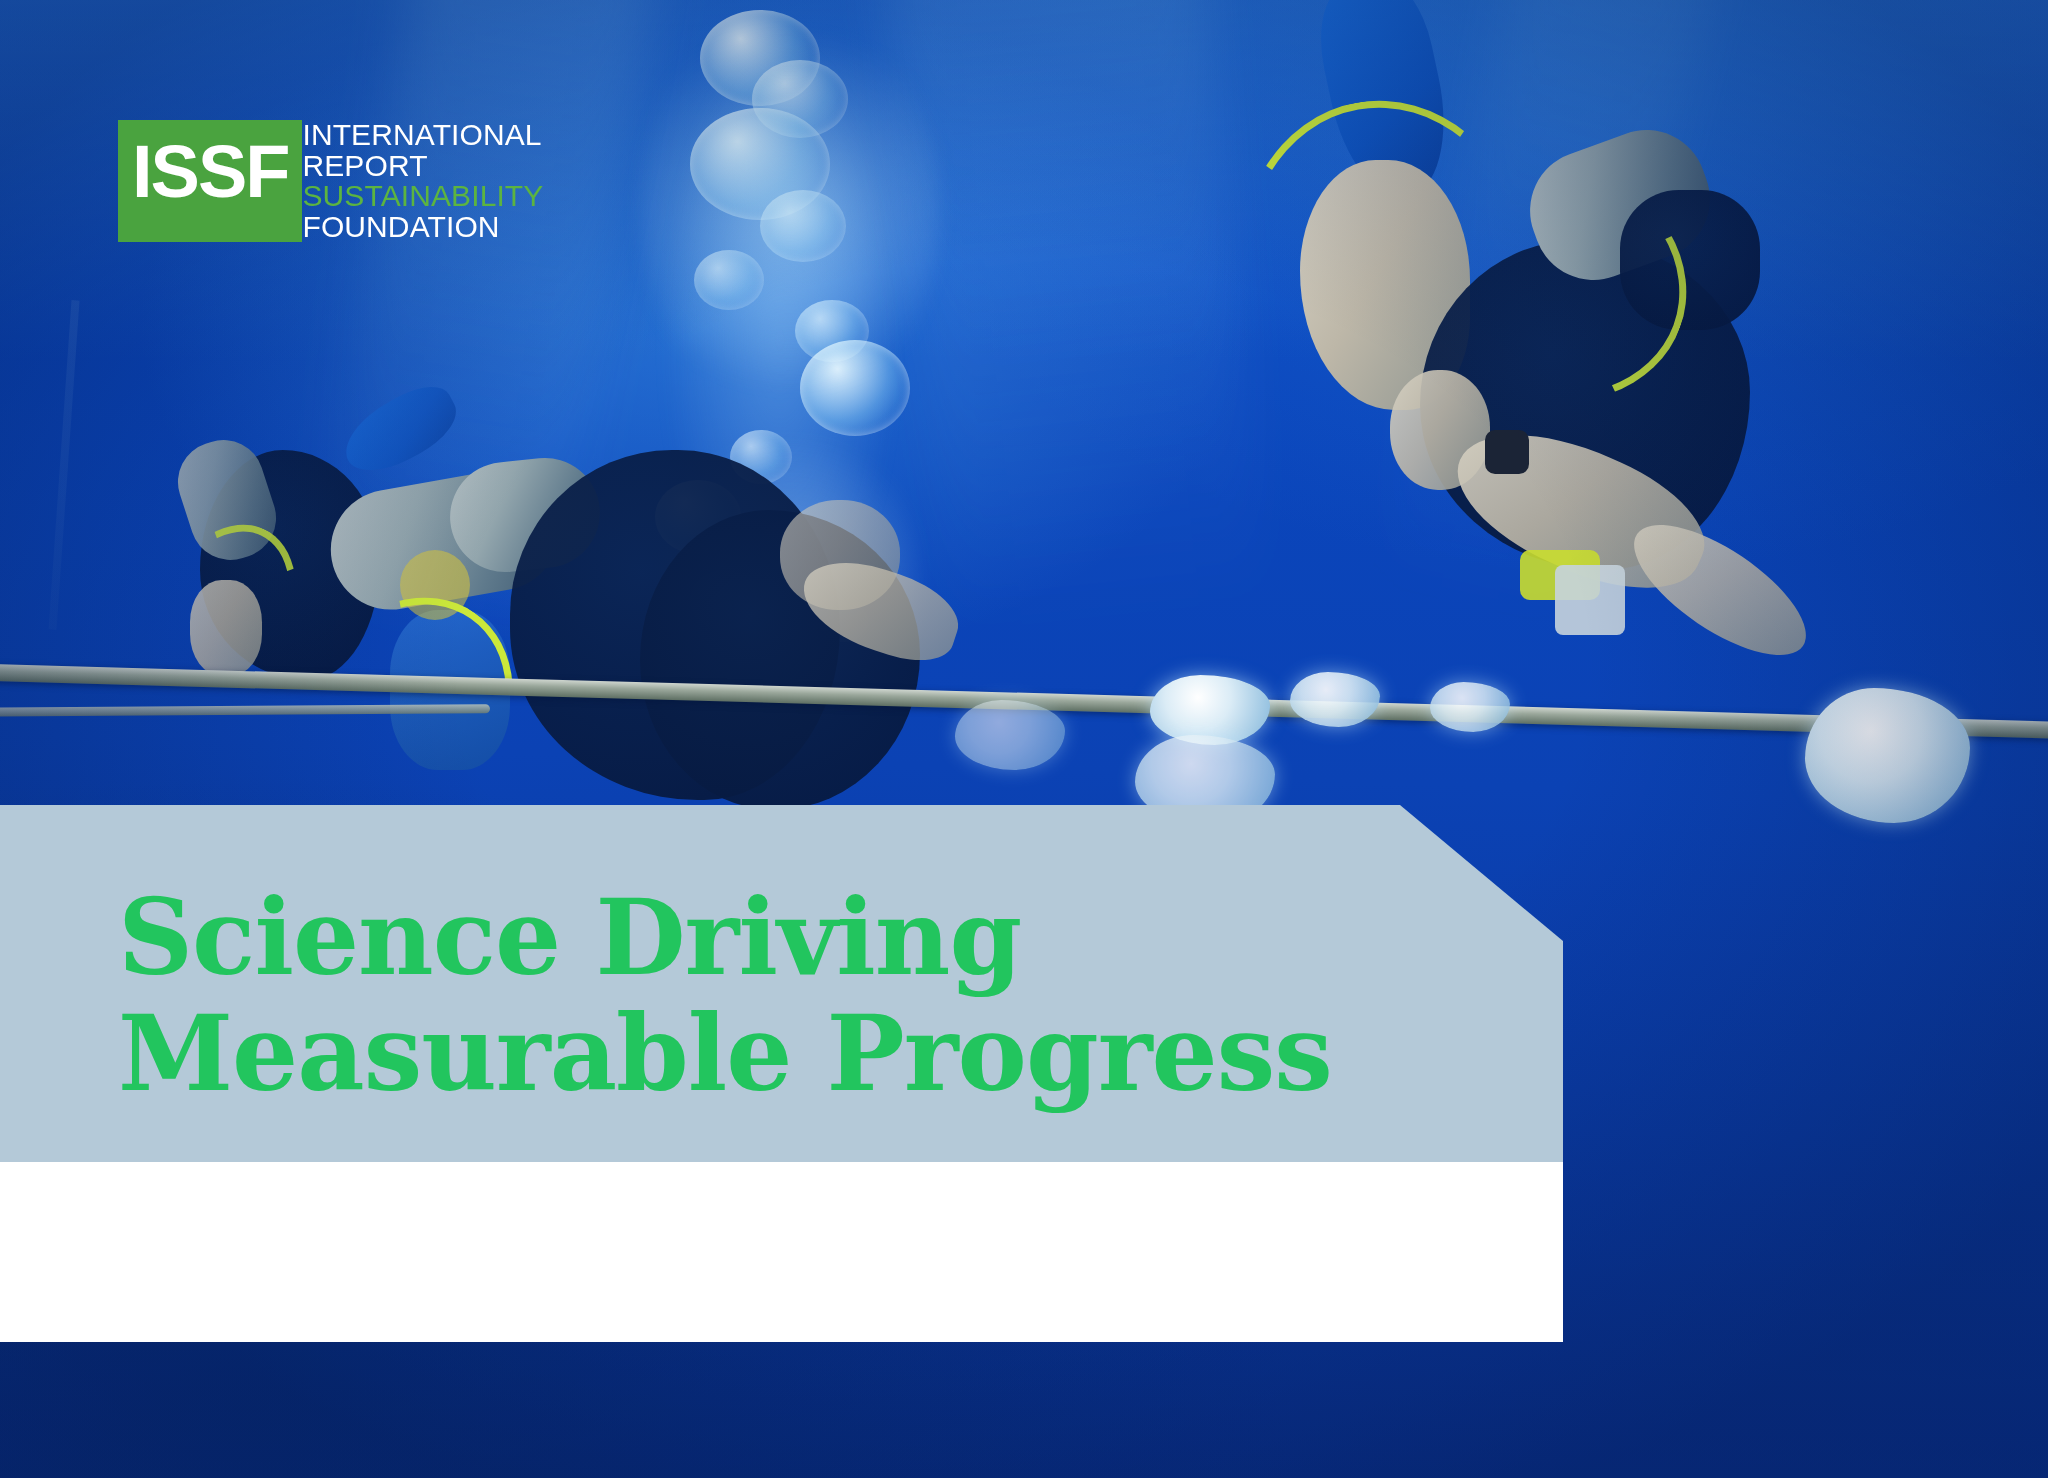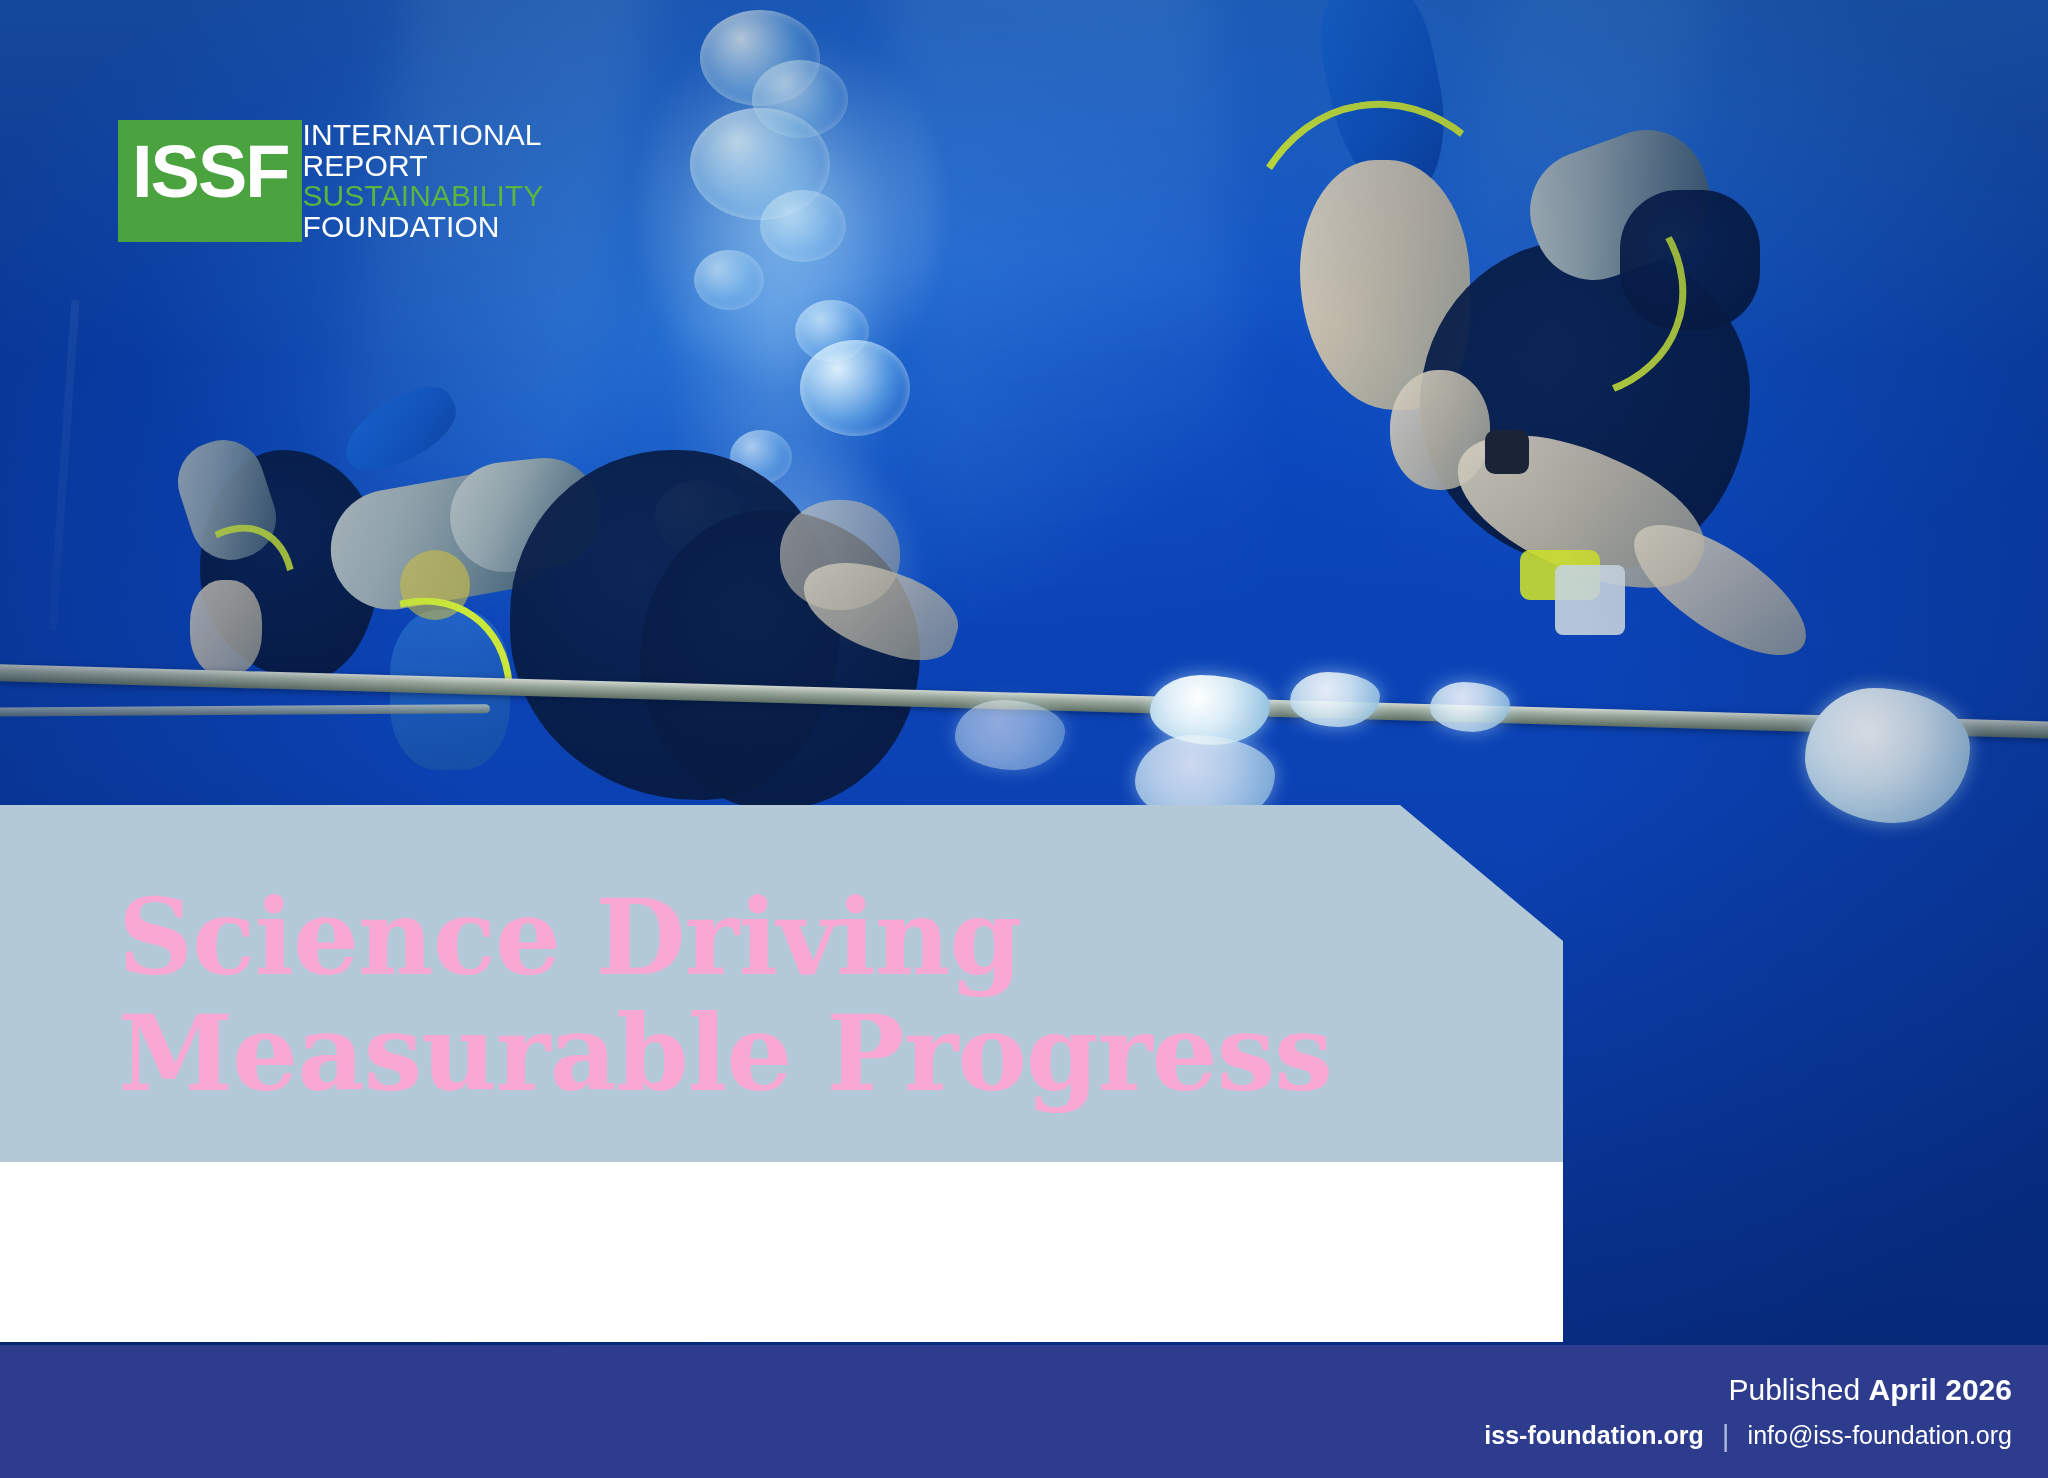--- a/index.html
+++ b/index.html
@@ -66,21 +66,21 @@
   .logo-words{display:flex;flex-direction:column;justify-content:center;}
   .logo-words div{font-size:30px;line-height:1.02;font-weight:400;color:#ffffff;
     letter-spacing:.1px;font-family:"Liberation Sans",sans-serif;white-space:nowrap;}
   .logo-words div.green{color:#5cb440;}
 
   
   .band-blue{position:absolute;left:0;top:805px;width:1563px;height:357px;background:#b4c9d8;z-index:30;
     clip-path:polygon(0 0, 1400px 0, 1563px 136px, 1563px 357px, 0 357px);}
   .band-white{position:absolute;left:0;top:1162px;width:1563px;height:180px;background:#ffffff;z-index:30;}
 
-  .title{position:absolute;left:118px;top:880px;z-index:34;color:#f9a8d4;
+  .title{position:absolute;left:118px;top:880px;z-index:34;color:#22c55e;
     font-family:"DejaVu Serif",serif;font-weight:700;font-size:104px;line-height:1.12;
     letter-spacing:-1px;white-space:pre-line;}
 
   .subtitle{position:absolute;left:120px;top:1240px;z-index:34;color:#2b3a8c;
     font-family:"Liberation Sans",sans-serif;font-weight:700;font-size:40px;
     letter-spacing:2.2px;}
 
   
   .footer{position:absolute;left:0;top:1345px;width:2048px;height:133px;background:#2e3c8e;z-index:35;
     display:flex;flex-direction:column;align-items:flex-end;justify-content:center;
@@ -182,25 +182,14 @@
       <div>FOUNDATION</div>
     </div>
   </div>
 
   <div class="band-blue"></div>
   <div class="band-white"></div>
 
   <div class="title">Science Driving
 Measurable Progress</div>
 
-  <div class="footer">
-    <div class="pub">
-      <span>Published</span>
-      <b>April 2026</b>
-    </div>
-    <div class="links">
-      <span class="site">iss-foundation.org</span>
-      <span class="sep">|</span>
-      <span class="mail">info@iss-foundation.org</span>
-    </div>
-  </div>
 
 </div>
 
 </body></html>

